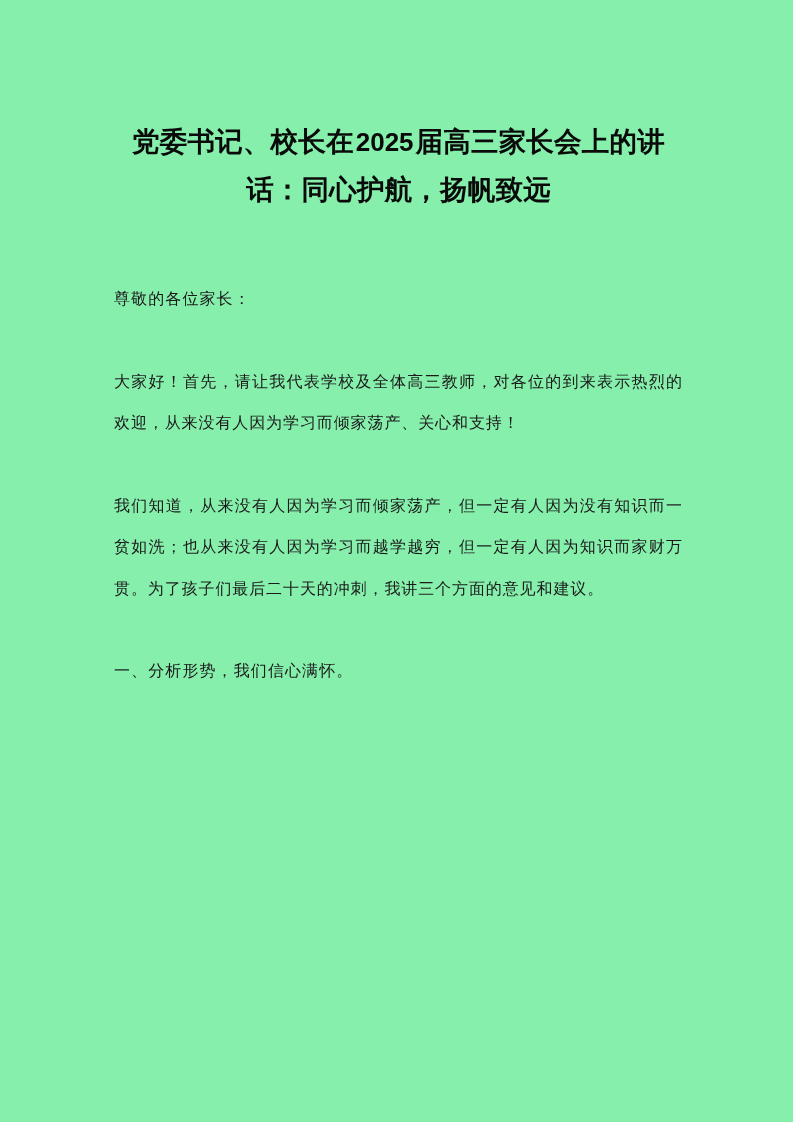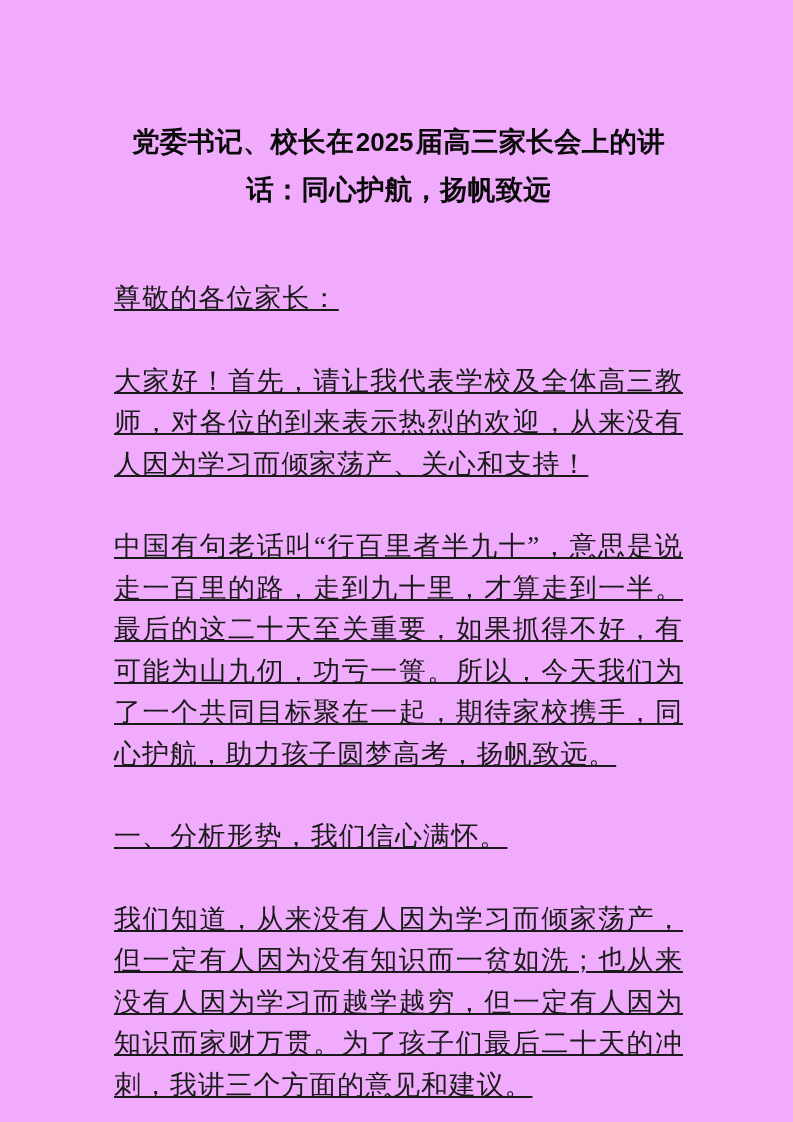--- a/index.html
+++ b/index.html
@@ -9,21 +9,21 @@
   }
 
   body {
     font-family: "Liberation Serif", "DejaVu Serif", serif;
   }
 
   .page {
     position: relative;
     width: 793px;
     height: 1122px;
-    background: #f0abfc;
+    background: #86efac;
     margin: 0 auto;
     overflow: hidden;
     box-sizing: border-box;
   }
 
   .content {
     position: absolute;
     left: 114px;
     top: 0;
     width: 569px;
@@ -53,29 +53,28 @@
   }
 
   
   .body-block {
     margin-top: 64px;
   }
 
   p.para {
     margin: 0 0 41px 0;
     font-family: "Liberation Serif", "DejaVu Serif", serif;
-    font-size: 27px;
+    font-size: 16px;
     line-height: 41.5px;
     color: #1a1a1a;
     text-align: justify;
     text-justify: inter-character;
     letter-spacing: 0.9px;
     word-break: break-all;
     white-space: pre-wrap;
-    text-decoration: underline;
   }
 
   p.para:last-child {
     margin-bottom: 0;
   }
 
   p.para.salutation {
     letter-spacing: 1.1px;
   }
 
@@ -90,21 +89,20 @@
   <div class="content">
 
     <h1 class="doc-title"><span>党委书记、校长在</span><span class="num">2025</span><span>届高三家长会上的讲话：同心护航，扬帆致远</span></h1>
 
     <div class="body-block">
 
       <p class="para salutation">尊敬的各位家长：</p>
 
       <p class="para">大家好！首先，请让我代表学校及全体高三教师，对各位的到来表示热烈的欢迎，从来没有人因为学习而倾家荡产、关心和支持！</p>
 
-      <p class="para">中国有句老话叫“行百里者半九十”，意思是说走一百里的路，走到九十里，才算走到一半。最后的这二十天至关重要，如果抓得不好，有可能为山九仞，功亏一篑。所以，今天我们为了一个共同目标聚在一起，期待家校携手，同心护航，助力孩子圆梦高考，扬帆致远。</p>
+
+      <p class="para">我们知道，从来没有人因为学习而倾家荡产，但一定有人因为没有知识而一贫如洗；也从来没有人因为学习而越学越穷，但一定有人因为知识而家财万贯。为了孩子们最后二十天的冲刺，我讲三个方面的意见和建议。</p>
 
       <p class="para heading-line">一、分析形势，我们信心满怀。</p>
-
-      <p class="para">我们知道，从来没有人因为学习而倾家荡产，但一定有人因为没有知识而一贫如洗；也从来没有人因为学习而越学越穷，但一定有人因为知识而家财万贯。为了孩子们最后二十天的冲刺，我讲三个方面的意见和建议。</p>
 
     </div>
   </div>
 </div>
 
 </body></html>

